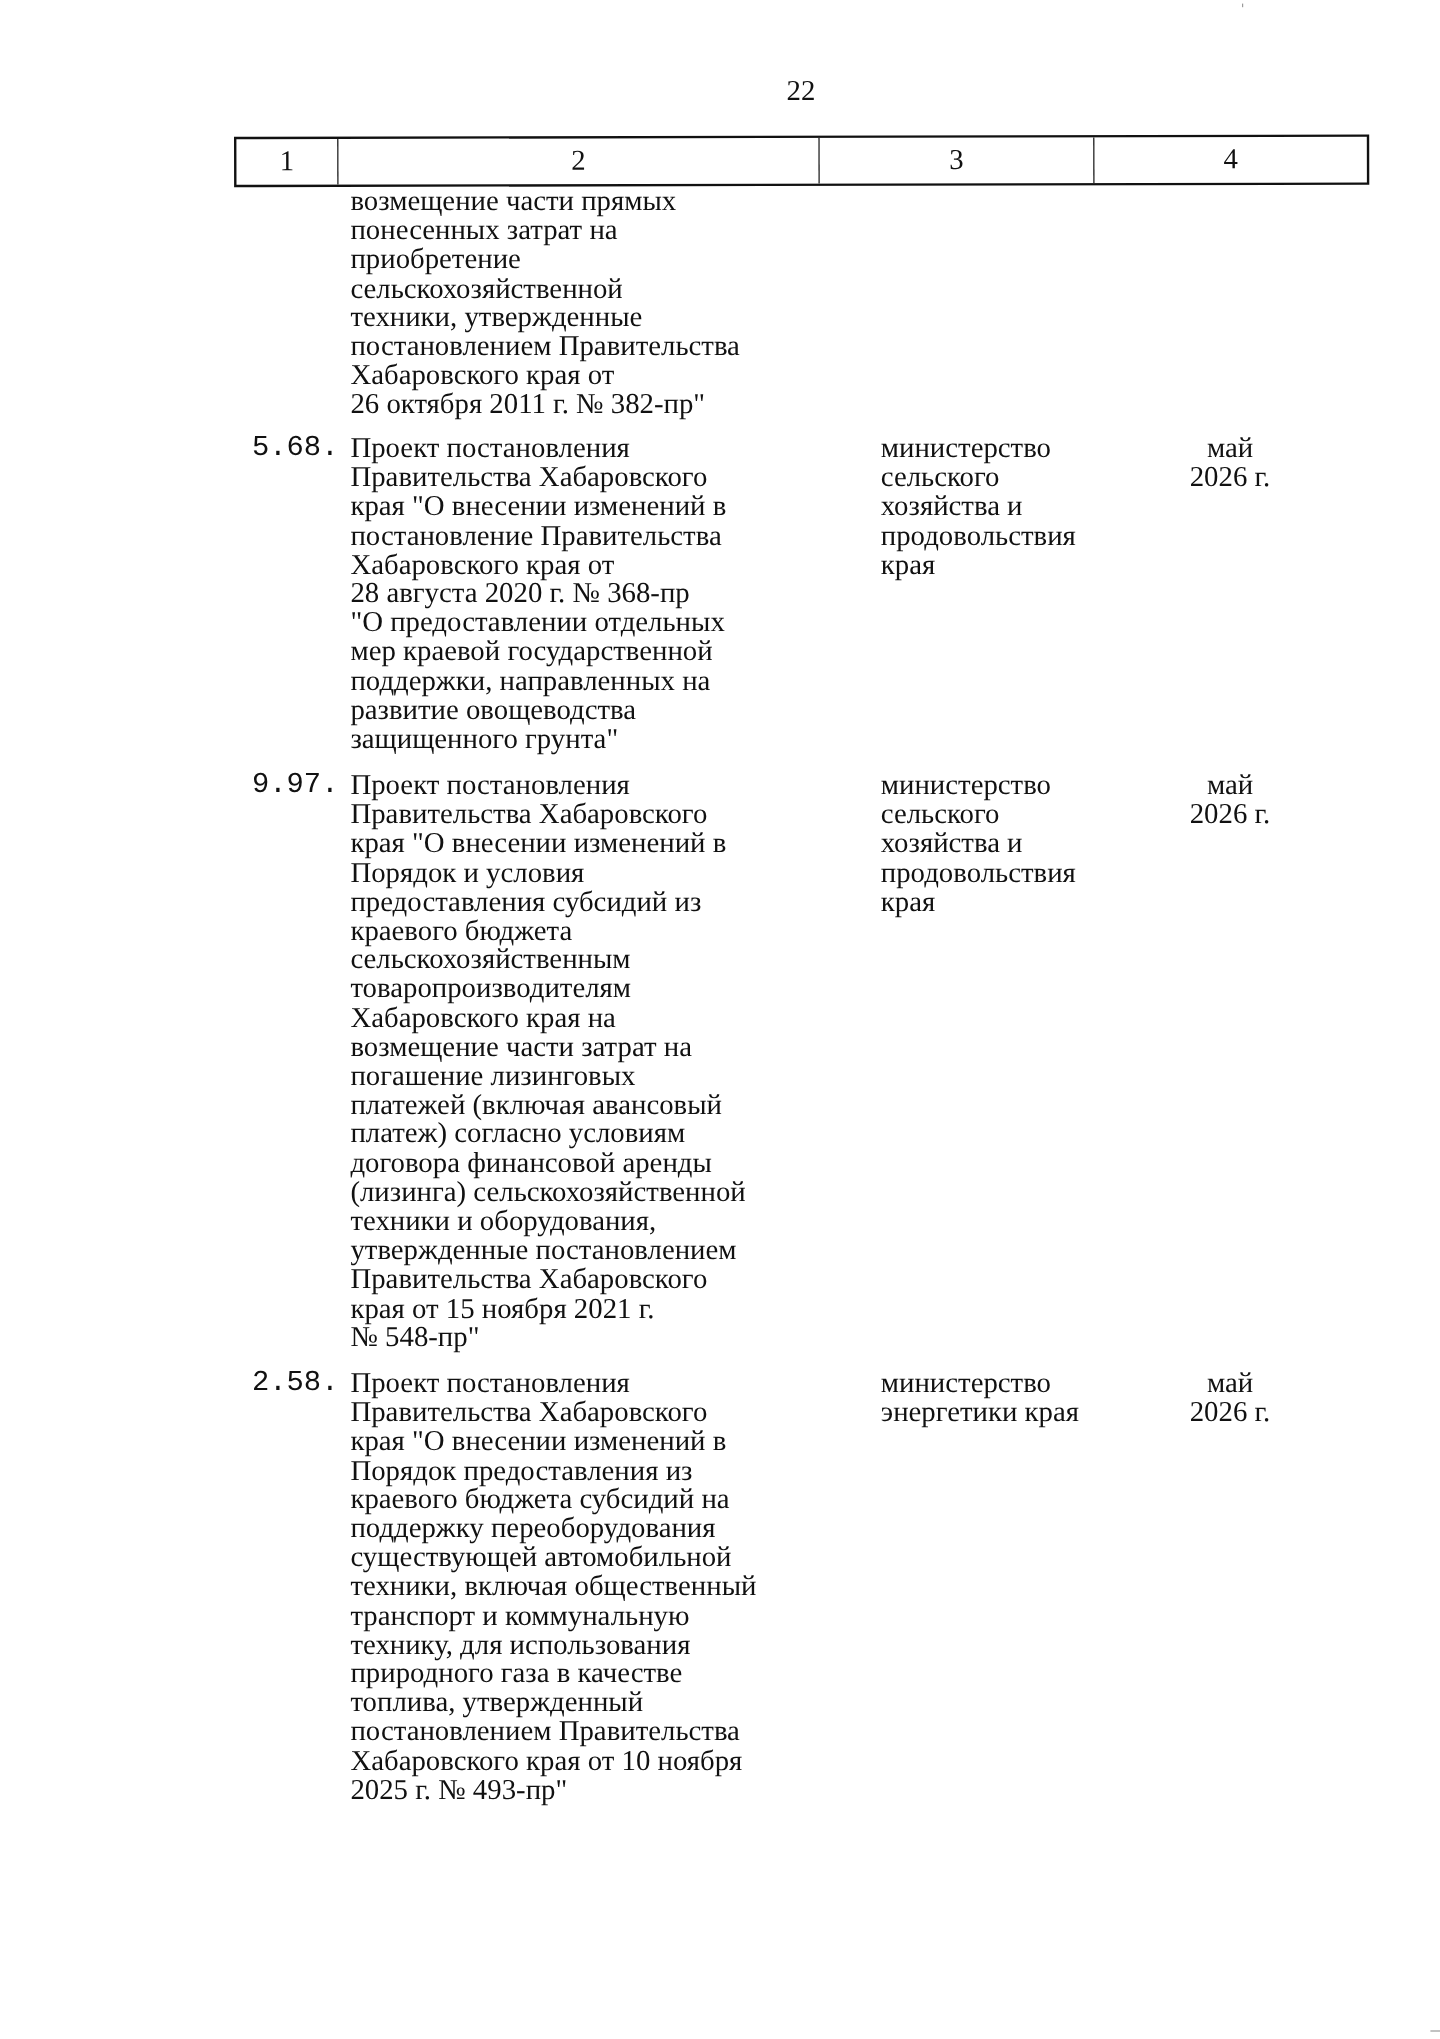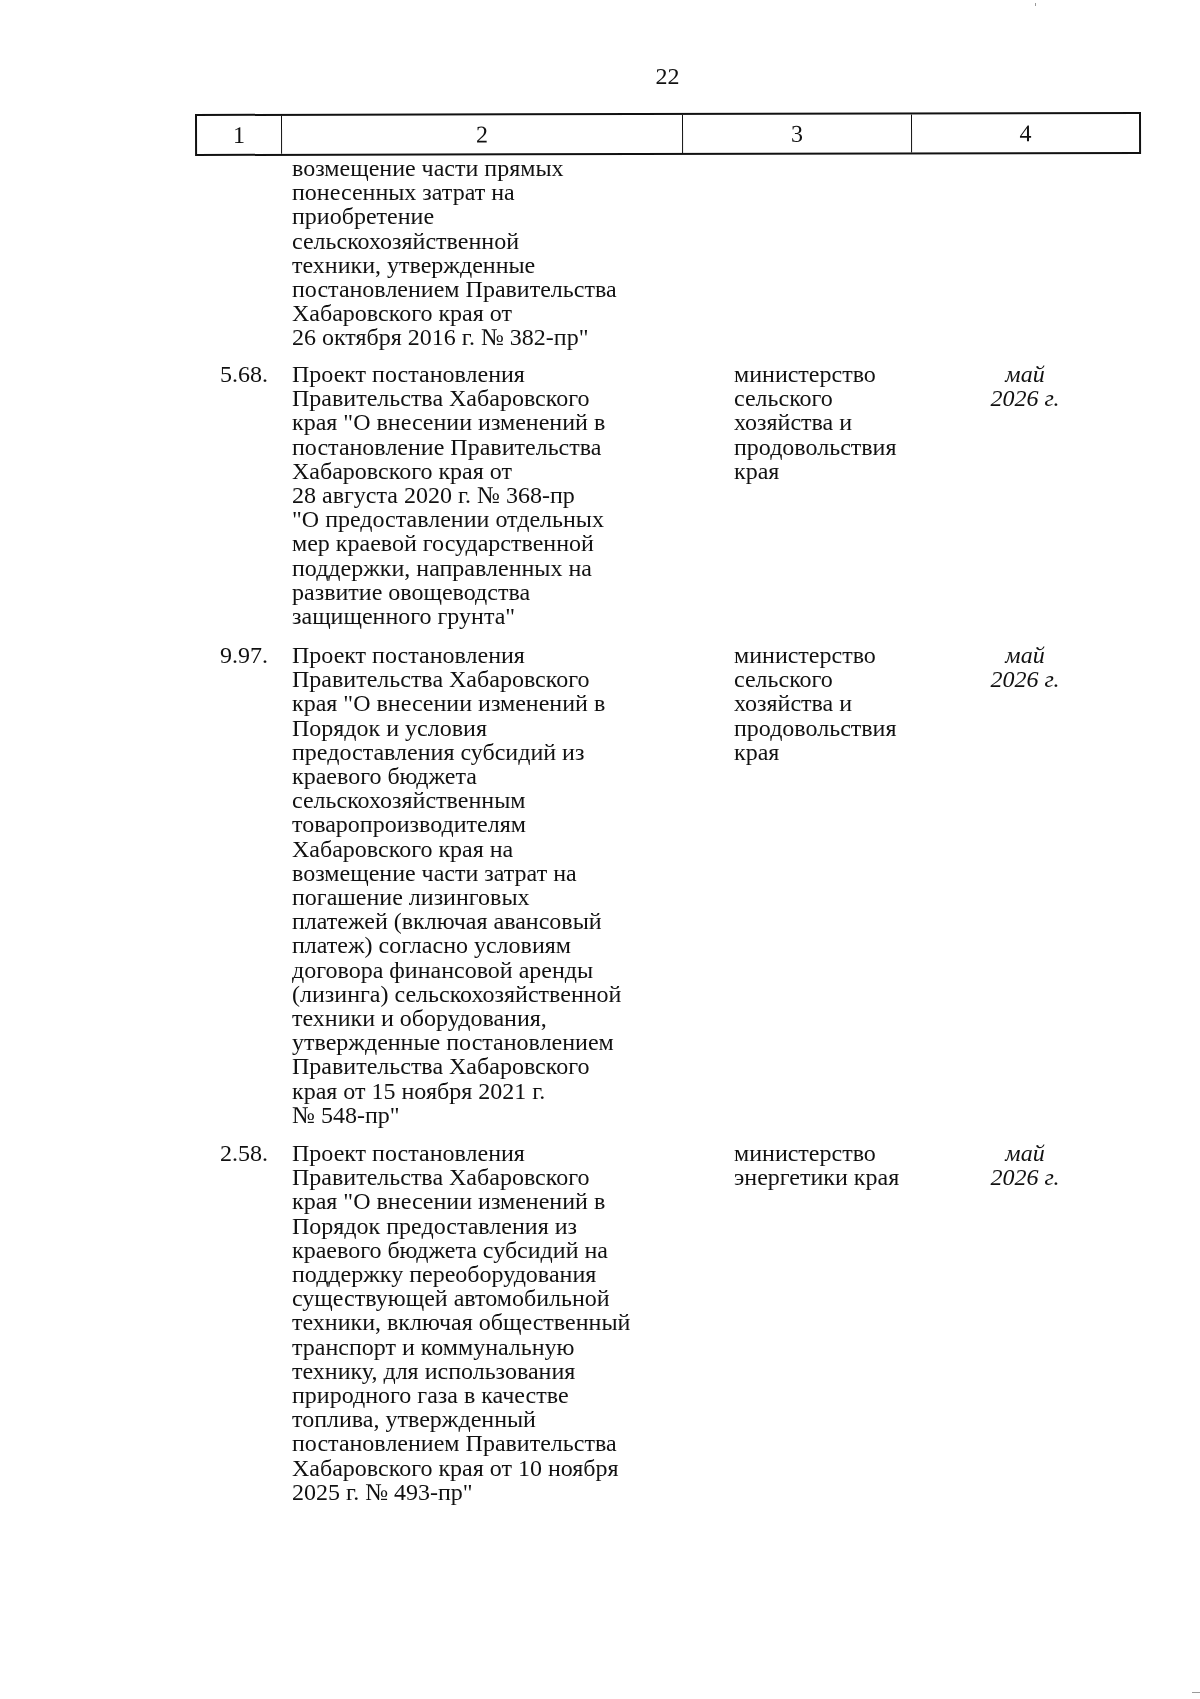--- a/index.html
+++ b/index.html
@@ -56,44 +56,44 @@
 
     .row {
       position: absolute;
       left: 0;
       width: 1200px;
       font-size: 24px;
       line-height: 24.2px;
     }
     .col-num {
       position: absolute;
-      left: 220px;
+      left: 210px;
       width: 60px;
       white-space: nowrap;
+      font-family: Liberation Mono, monospace;
     }
     .col-text {
       position: absolute;
       left: 292px;
       width: 400px;
       white-space: pre-line;
     }
     .col-org {
       position: absolute;
       left: 694px;
       width: 240px;
       white-space: pre-line;
       margin-left: 40px;
     }
     .col-date {
       position: absolute;
       left: 960px;
       width: 130px;
       text-align: center;
       white-space: pre-line;
-      font-style: italic;
     }
     .artifact {
       position: absolute;
       background: #9a9a9a;
     }
   </style>
 </head>
 <body>
 
 <div class="page-number">22</div>
@@ -106,21 +106,21 @@
 </div>
 
 <div class="row" style="top:156px;">
   <div class="col-text">возмещение части прямых
 понесенных затрат на
 приобретение
 сельскохозяйственной
 техники, утвержденные
 постановлением Правительства
 Хабаровского края от
-26 октября 2016 г. № 382-пр"</div>
+26 октября 2011 г. № 382-пр"</div>
 </div>
 
 <div class="row" style="top:362px;">
   <div class="col-num">5.68.</div>
   <div class="col-text">Проект постановления
 Правительства Хабаровского
 края "О внесении изменений в
 постановление Правительства
 Хабаровского края от
 28 августа 2020 г. № 368-пр

